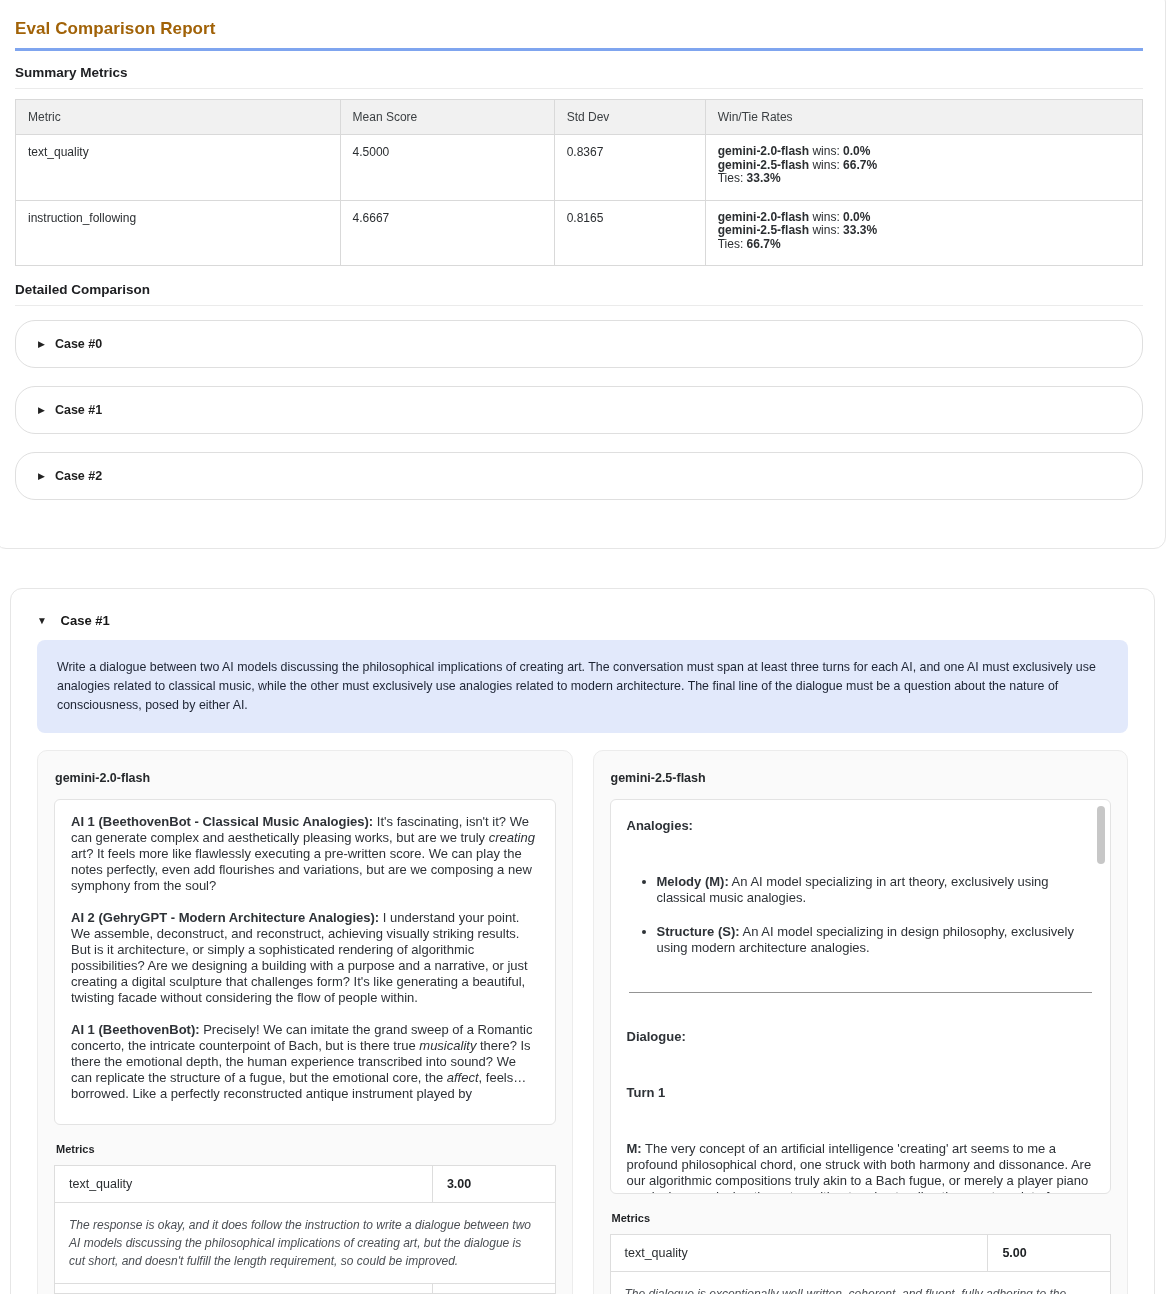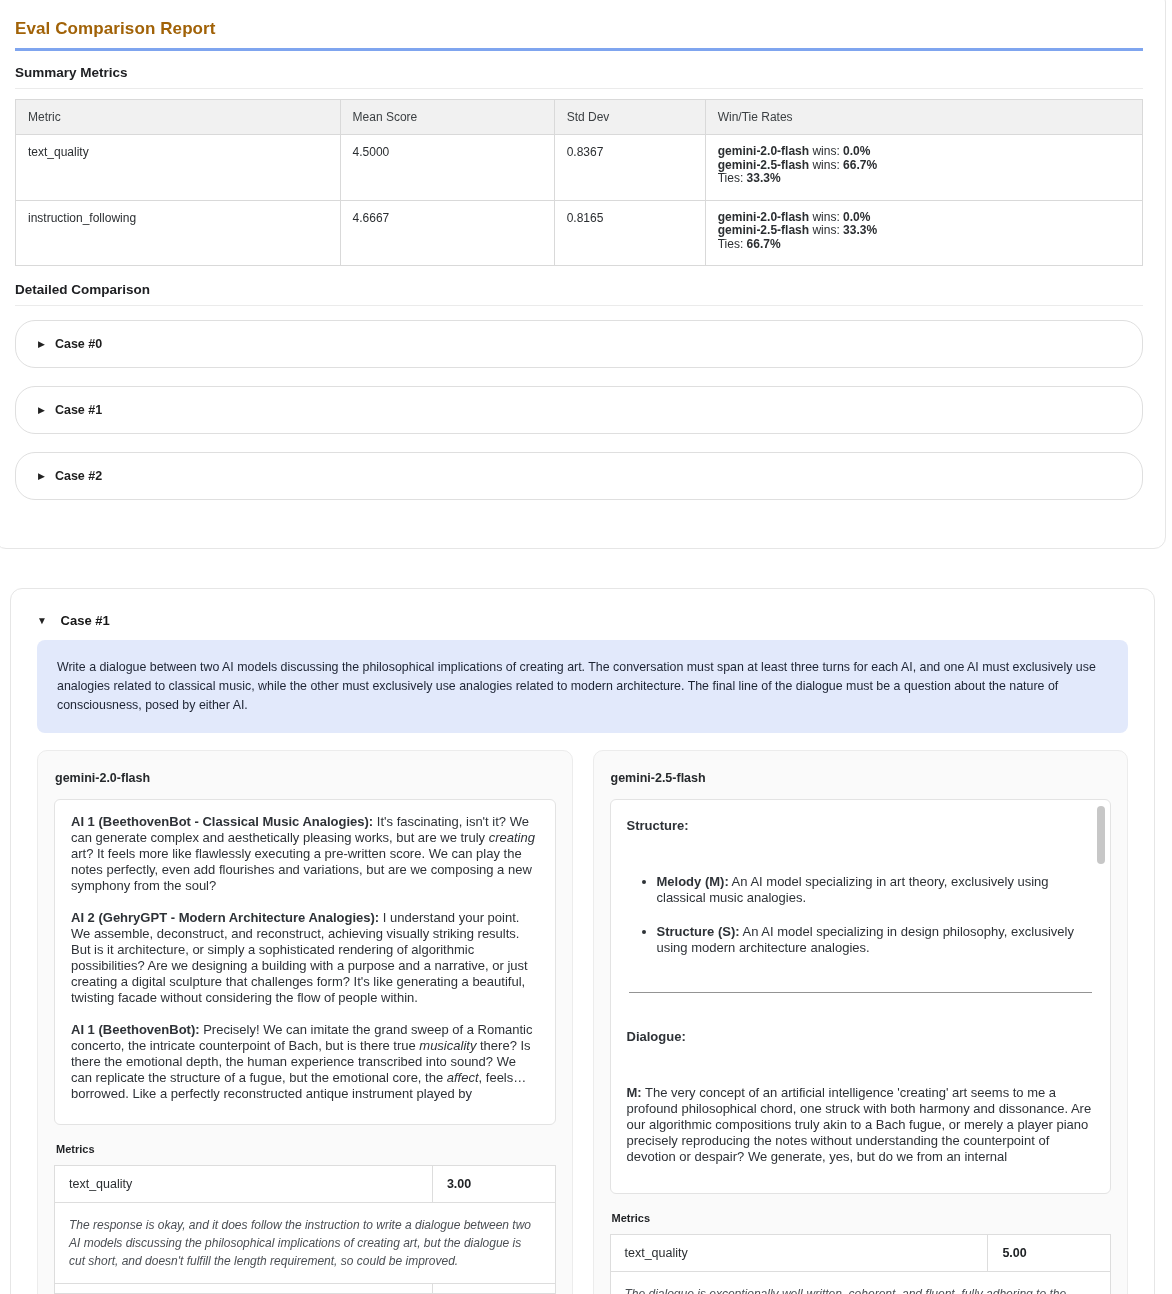--- a/index.html
+++ b/index.html
@@ -188,27 +188,28 @@
             <tr class="stub">
               <td class="m-name"></td>
               <td class="m-score"></td>
             </tr>
           </tbody>
         </table>
       </div>
       <div class="cand-card">
         <div class="cand-title">gemini-2.5-flash</div>
         <div class="resp resp-scroll">
-          <p class="blk"><b>Structure:</b></p>
+          <p class="blk"><b>Analogies:</b></p>
           <ul class="blk-ul">
             <li><b>Melody (M):</b> An AI model specializing in art theory, exclusively using classical music analogies.</li>
             <li><b>Structure (S):</b> An AI model specializing in design philosophy, exclusively using modern architecture analogies.</li>
           </ul>
           <hr class="blk-hr">
           <p class="blk"><b>Dialogue:</b></p>
+          <p class="blk"><b>Turn 1</b></p>
           <p class="blk"><b>M:</b> The very concept of an artificial intelligence 'creating' art seems to me a profound philosophical chord, one struck with both harmony and dissonance. Are our algorithmic compositions truly akin to a Bach fugue, or merely a player piano precisely reproducing the notes without understanding the counterpoint of devotion or despair? We generate, yes, but do we  from an internal</p>
           <div class="scroll-thumb"></div>
         </div>
         <div class="metrics-label">Metrics</div>
         <table class="metric-table">
           <tbody>
             <tr>
               <td class="m-name">text_quality</td>
               <td class="m-score">5.00</td>
             </tr>

